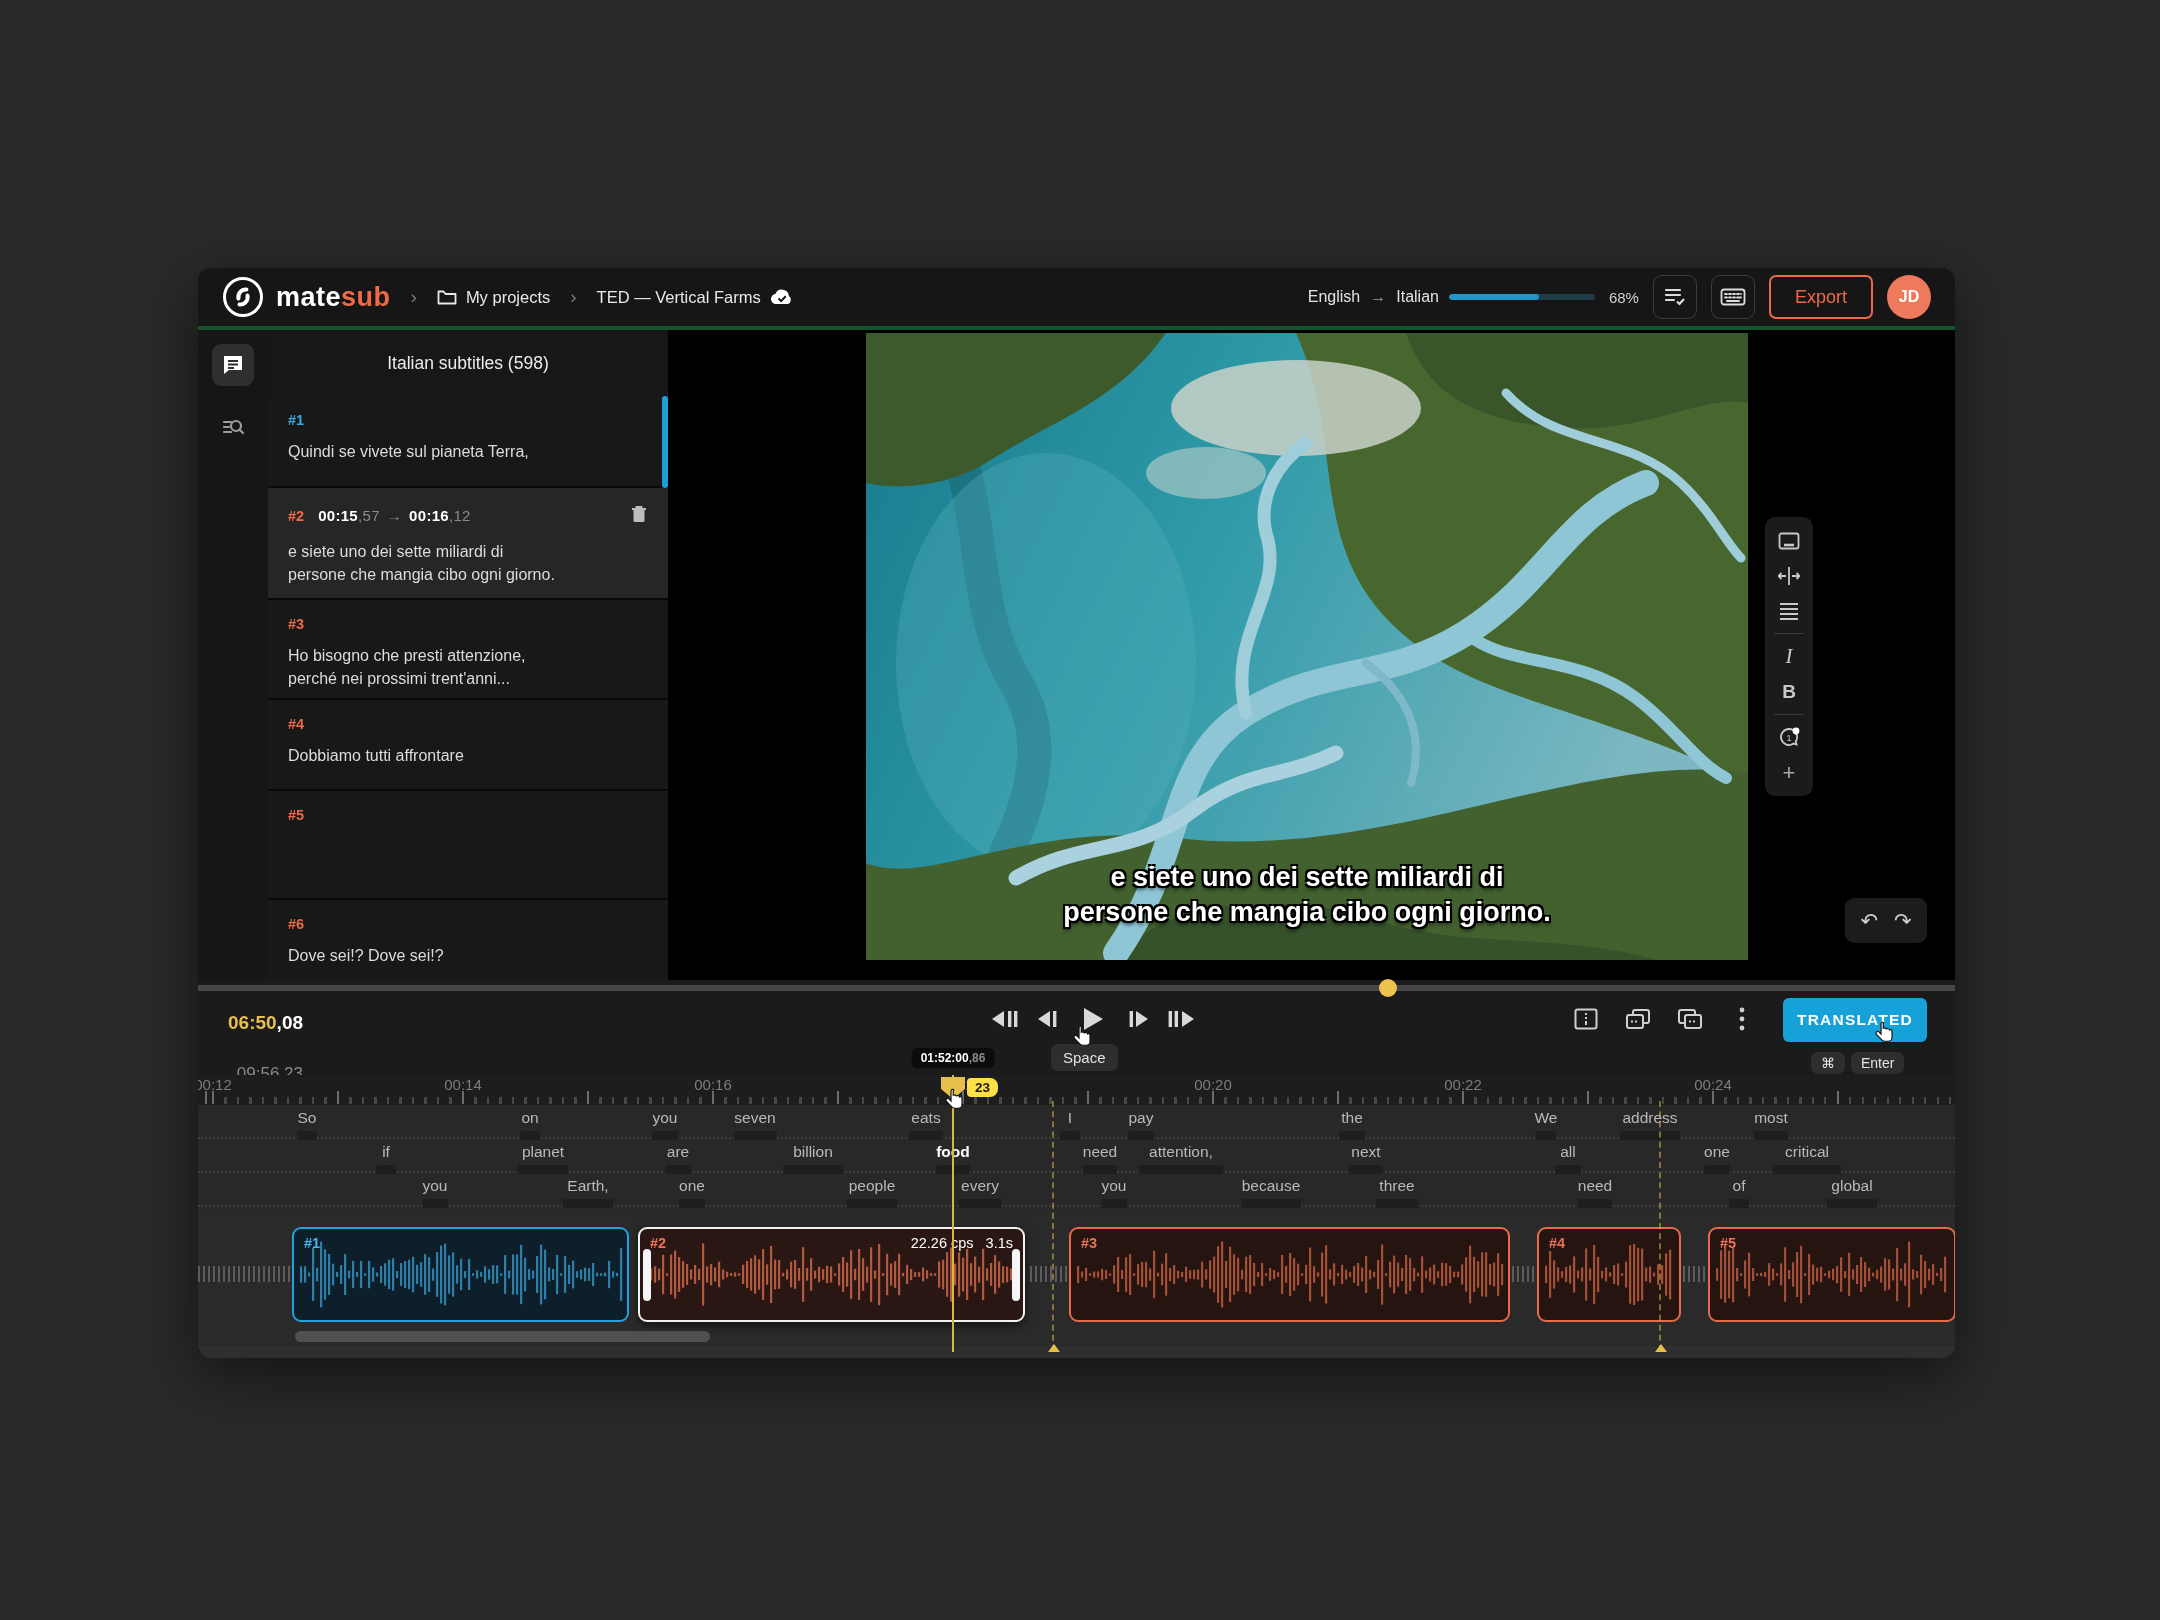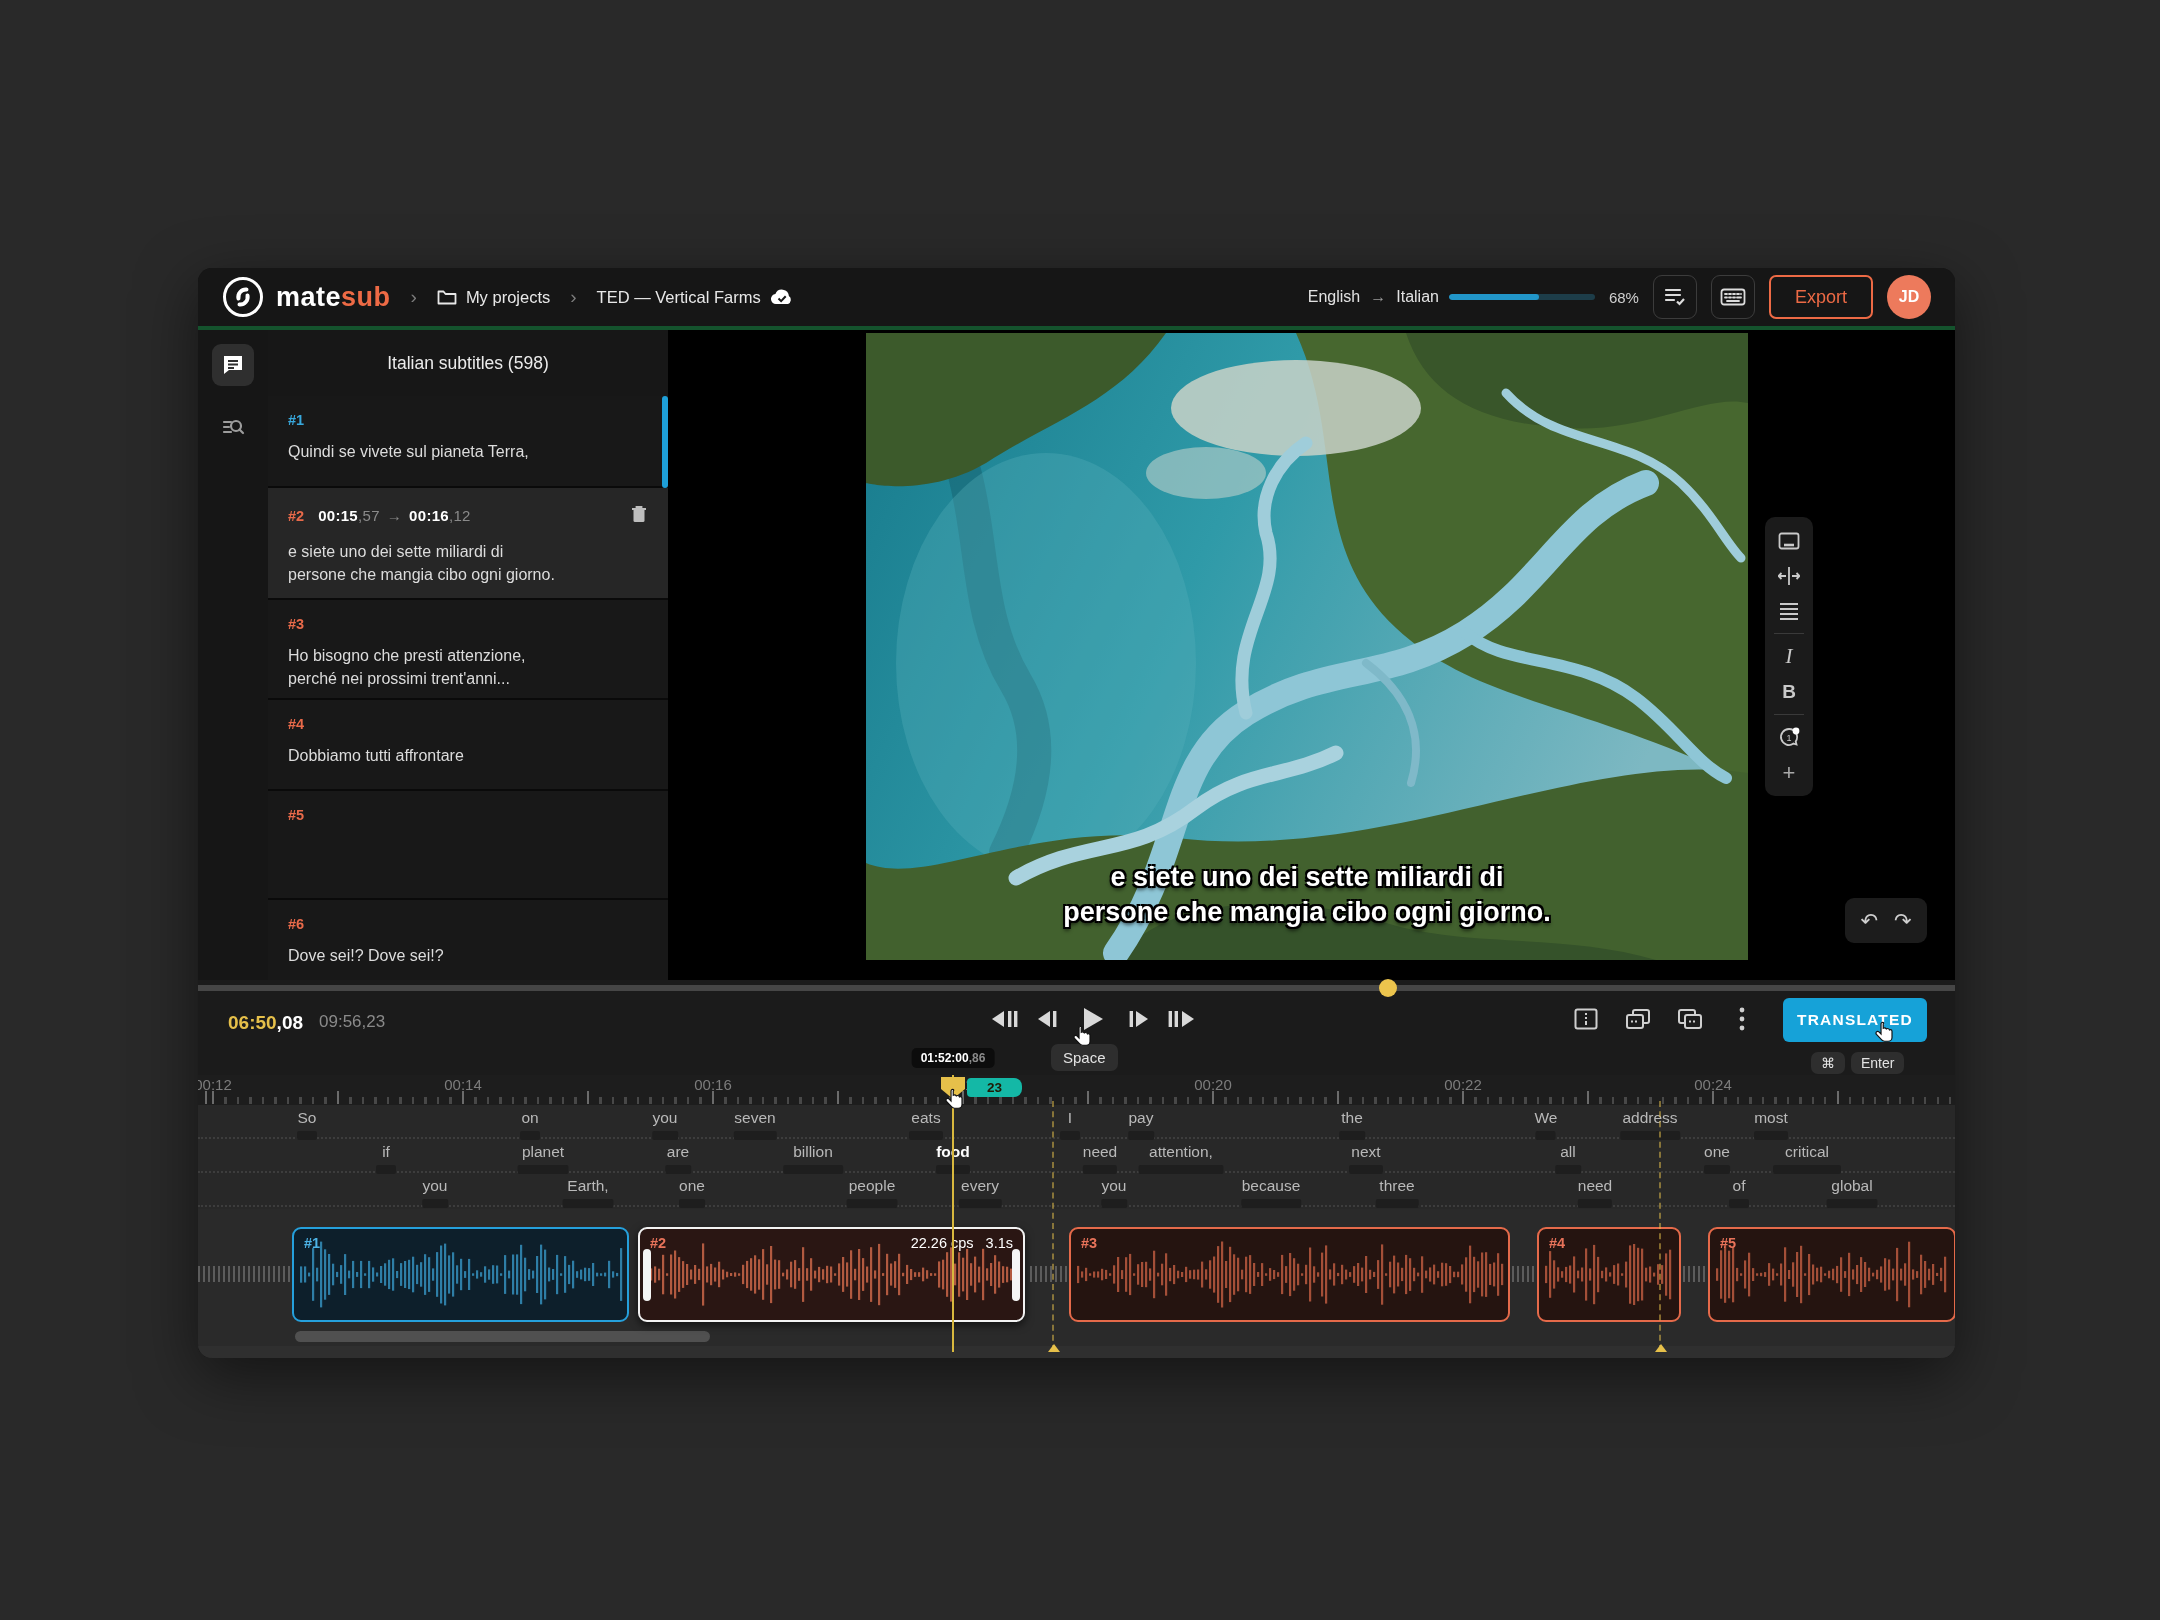--- a/index.html
+++ b/index.html
@@ -63,21 +63,21 @@
   .tool.plus { font-size:22px; color:#a9a9a9; }
   .tooldiv { width:30px; height:1px; background:#3a3a3a; margin:5px 0; }
 
   .undoredo { position:absolute; left:1177px; top:568px; width:82px; height:45px; background:#1c1c1c; border-radius:9px;
               display:flex; align-items:center; justify-content:center; gap:16px; color:#cfcfcf; font-size:21px; }
 
   
   .transport { position:relative; height:95px; background:#1b1b1b; }
   .seekbar { position:absolute; left:0; top:5px; width:100%; height:6px; background:#464646; }
   .seekdot { position:absolute; top:-6px; width:18px; height:18px; border-radius:50%; background:#ecc44d; }
-  .timecodes { position:absolute; left:30px; top:32px; display:flex; align-items:flex-start; gap:16px; }
+  .timecodes { position:absolute; left:30px; top:32px; display:flex; align-items:flex-end; gap:30px;flex-direction:column; }
   .tc-cur { font-size:19px; font-weight:bold; color:#e6c04a; }
   .tc-cur i { font-style:normal; color:#fff; }
   .tc-total { font-size:17px; color:#8a8a8a; }
   .transport-center { position:absolute; left:790px; top:22px; display:flex; align-items:center; gap:10px; }
   .tbtn { width:34px; height:34px; display:flex; align-items:center; justify-content:center; }
   .chip { background:#2e2e2e; color:#e3e3e3; border-radius:7px; font-size:15px; padding:5px 12px; }
   .space-chip { position:absolute; left:853px; top:64px; }
   .transport-right { position:absolute; right:196px; top:22px; display:flex; align-items:center; gap:18px; }
   .translated-btn { position:absolute; left:1585px; top:18px; width:144px; height:44px; background:#16a2d8; border:none; border-radius:6px;
                     color:#fff; font-weight:bold; font-size:15.5px; letter-spacing:1.2px; font-family:"Liberation Sans",sans-serif; }
@@ -114,22 +114,22 @@
   .graystrip { position:absolute; top:57px; height:16px;
     background:repeating-linear-gradient(90deg,#5c5c5c 0 2px,transparent 2px 5px); }
   .hscroll { position:absolute; left:97px; top:122px; width:415px; height:11px; background:#505050; border-radius:6px; }
 
   .playhead-line { position:absolute; top:0; bottom:6px; width:2px; background:#d8b83e; z-index:6; }
   .ph-label { position:absolute; top:-27px; transform:translateX(-50%); background:#0c0c0c; border-radius:5px; padding:3px 9px;
               color:#fff; font-size:12px; font-weight:bold; white-space:nowrap; z-index:7; }
   .ph-label i { font-style:normal; font-weight:bold; color:#8a8a8a; }
   .ph-flag { position:absolute; top:2px; transform:translateX(-50%); width:24px; height:22px; background:#e6c04a;
              clip-path:polygon(0 0,100% 0,100% 55%,50% 100%,0 55%); z-index:7; }
-  .ph-badge { position:absolute; top:3px; background:#14b8a6; color:#201a05; font-weight:bold; font-size:13.5px;
-              border-radius:4px 8px 8px 4px; padding:2px 20px; z-index:7; }
+  .ph-badge { position:absolute; top:3px; background:#fde047; color:#201a05; font-weight:bold; font-size:13.5px;
+              border-radius:4px 8px 8px 4px; padding:2px 8px; z-index:7; }
   .guide { position:absolute; top:26px; bottom:7px; width:0; border-left:2px dashed rgba(230,192,74,.5); z-index:5; }
   .guide-tri { position:absolute; bottom:-1px; left:-6px; width:0; height:0; border-left:6px solid transparent; border-right:6px solid transparent; border-bottom:8px solid #e6c04a; }
 
   .cursor { position:absolute; z-index:20; }
 </style>
 </head>
 <body>
 
 <div class="window">
 

